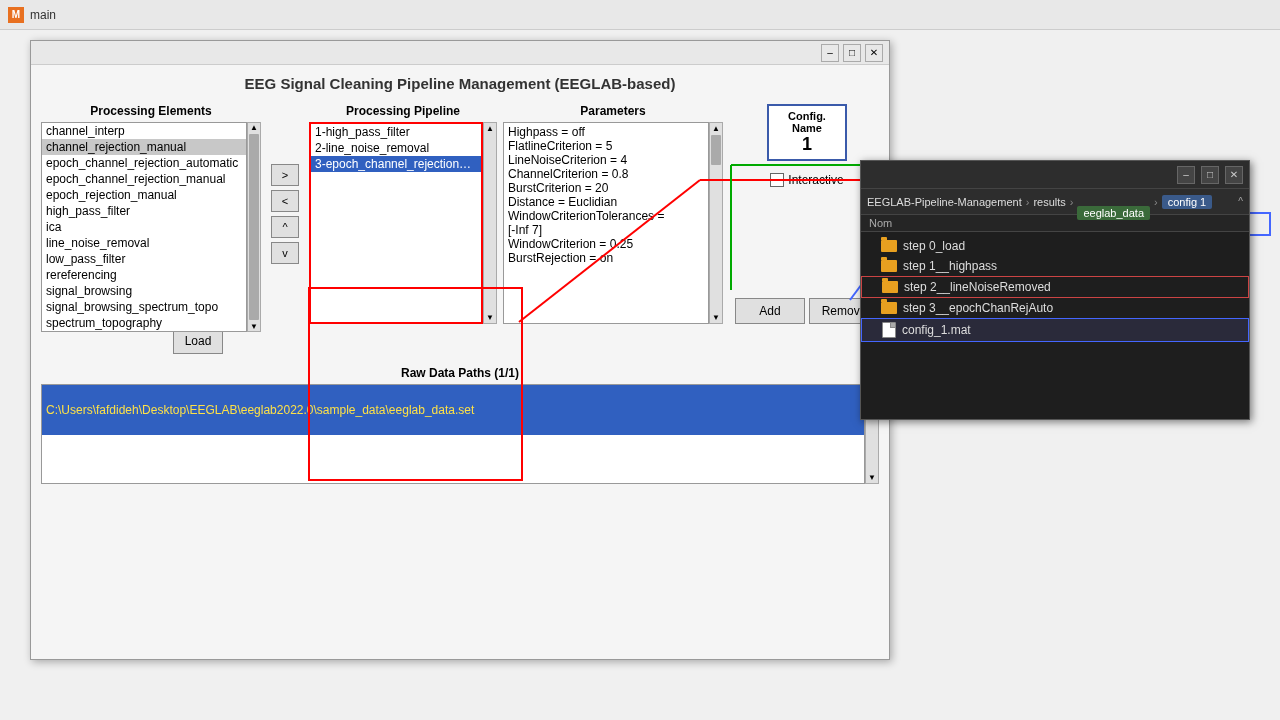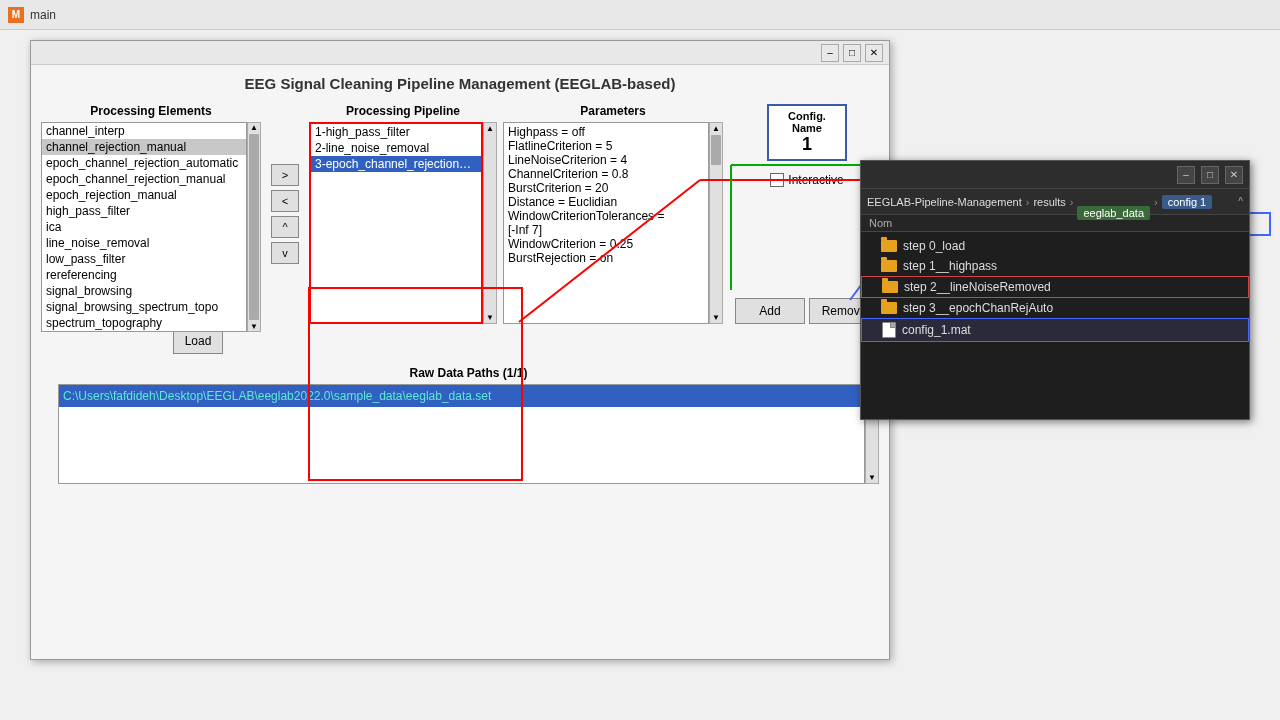--- a/index.html
+++ b/index.html
@@ -164,38 +164,37 @@
       display: flex;
       align-items: center;
       justify-content: center;
       cursor: pointer;
       font-size: 11px;
     }
 
     
     .raw-data-section {
       margin-top: 12px;
-      margin-left: 17px;
     }
     .raw-data-header {
       font-weight: bold;
       text-align: center;
       margin-bottom: 4px;
     }
     .raw-data-box {
       width: 100%;
       height: 100px;
       background: white;
       border: 1px solid #999;
       overflow: hidden;
     }
     .raw-data-item {
-      padding: 4px 4px;
+      padding: 18px 4px;
       background: #3060c0;
-      color: #5eead4;
+      color: #fde047;
       cursor: pointer;
     }
 
     .interactive-row {
       display: flex;
       align-items: center;
       gap: 4px;
       margin-top: 4px;
     }
     .checkbox {

